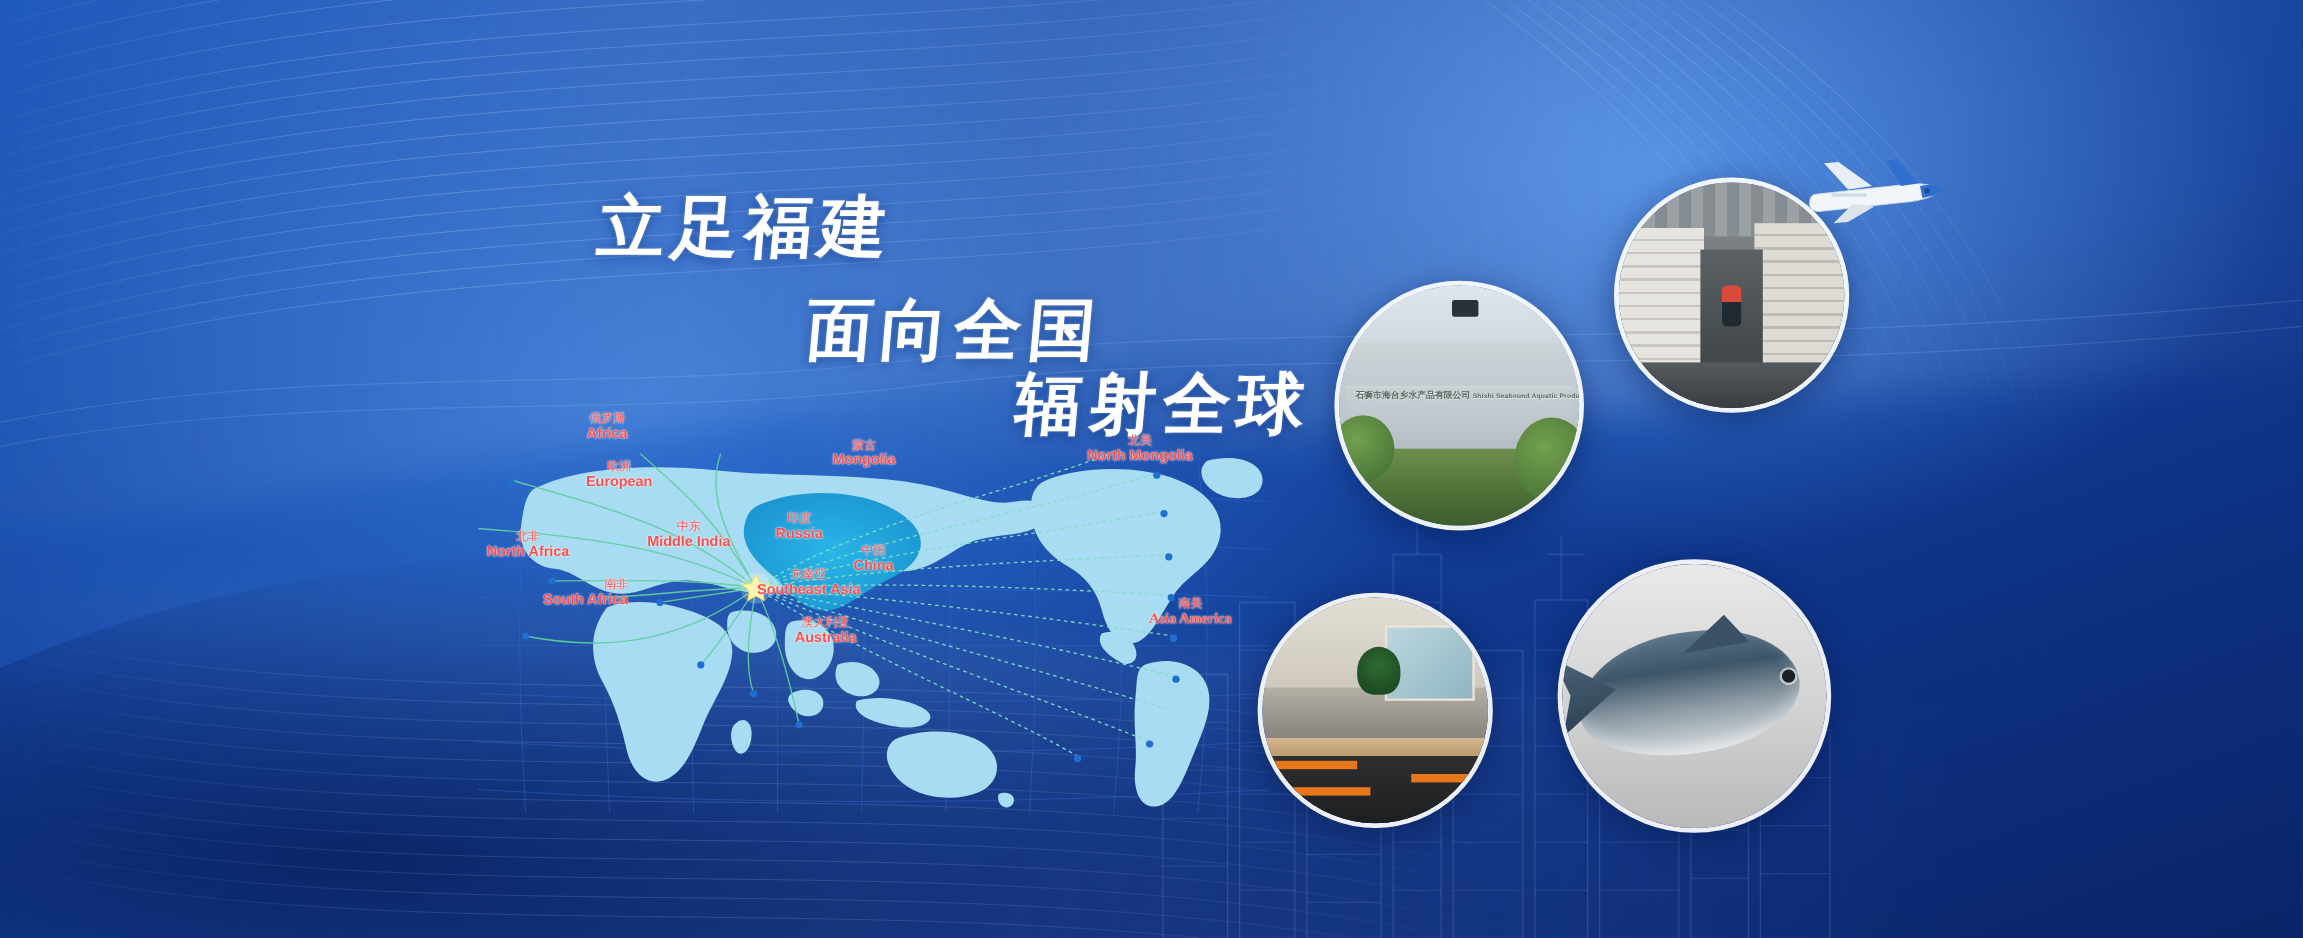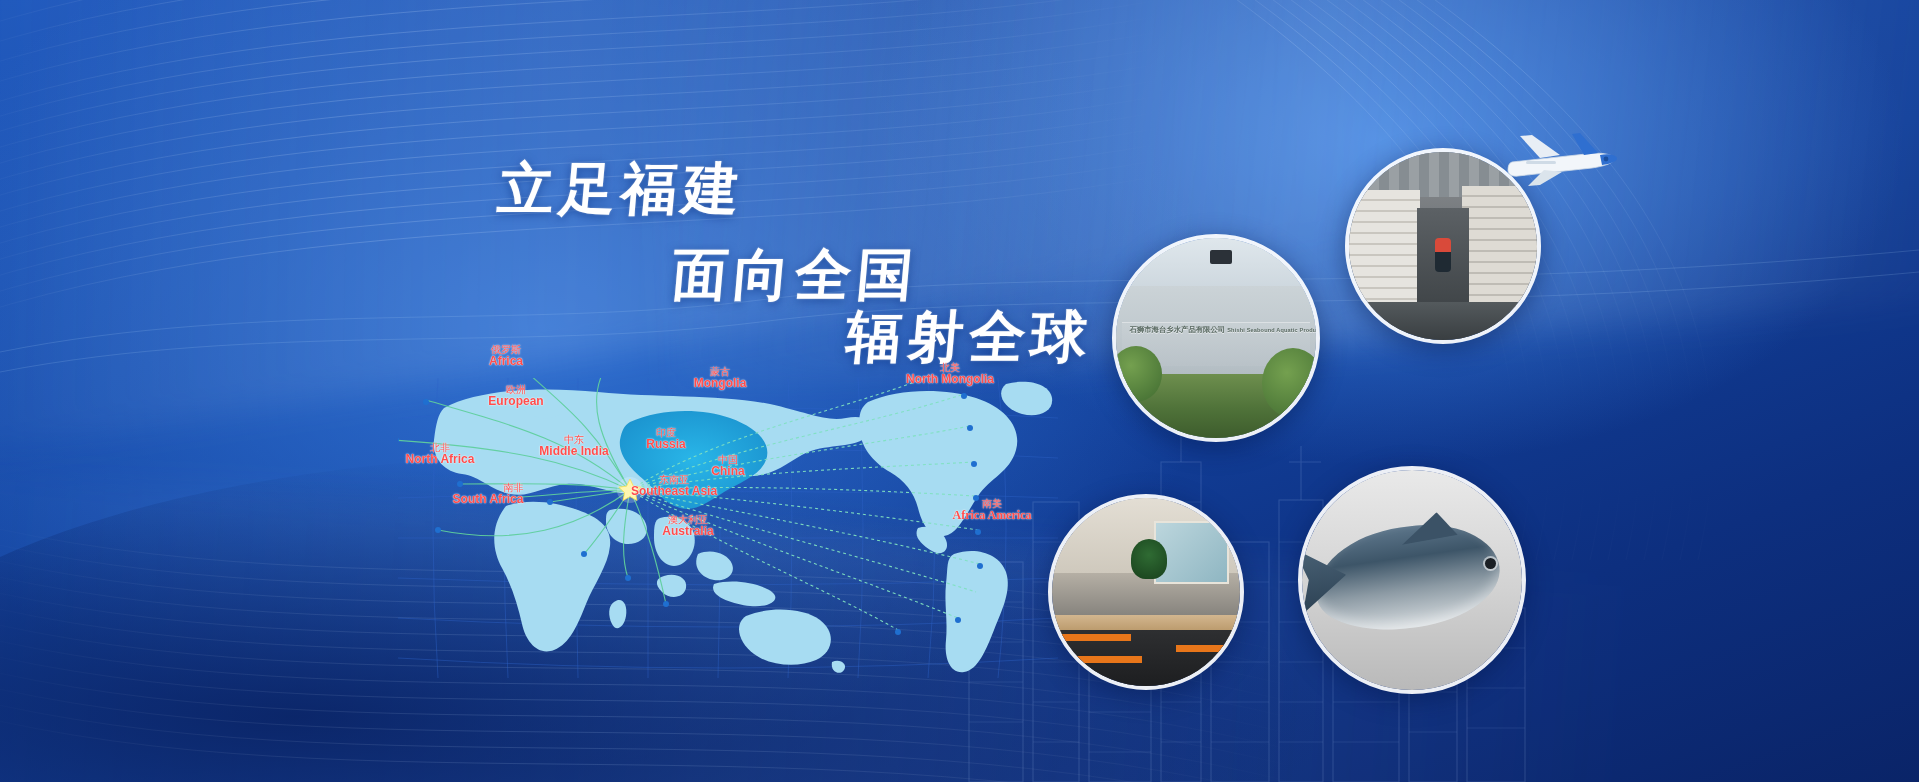--- a/index.html
+++ b/index.html
@@ -457,21 +457,21 @@
     <div class="maplabel" style="left:290px; top:136px; transform:translateX(-50%);">
       <span class="cn">澳大利亚</span>
       <span class="en">Australia</span>
     </div>
     <div class="maplabel" style="left:552px; top:-16px; transform:translateX(-50%);">
       <span class="cn">北美</span>
       <span class="en">North Mongolia</span>
     </div>
     <div class="maplabel" style="left:594px; top:120px; transform:translateX(-50%);font-family:Liberation Serif, serif;">
       <span class="cn">南美</span>
-      <span class="en">Africa America</span>
+      <span class="en">Asia America</span>
     </div>
   </div>
 
   <div class="photo p1">
     <div class="inner">
       <div class="sky"></div>
       <div class="wall"></div>
       <div class="lamp"></div>
       <div class="signbd">
         <div class="signtxt">

